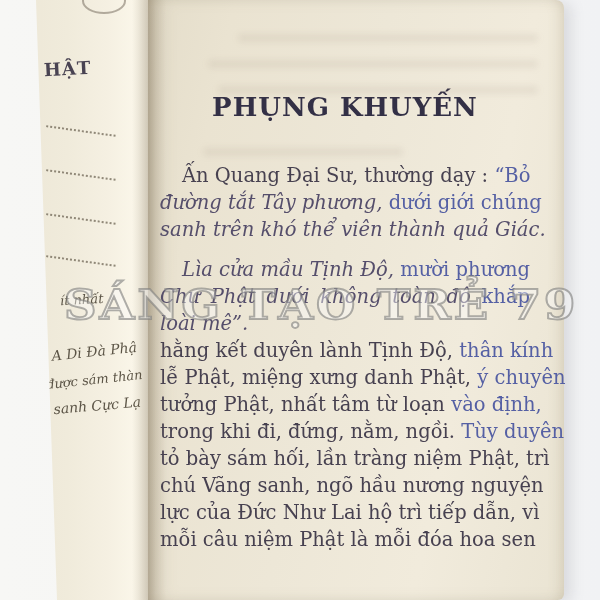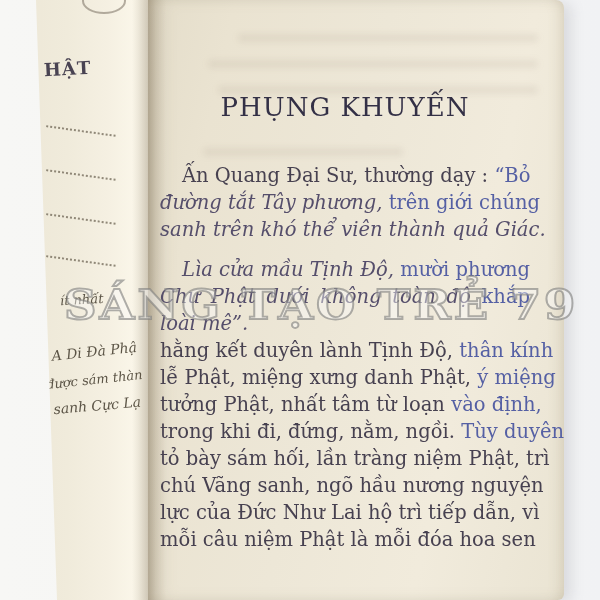--- a/index.html
+++ b/index.html
@@ -56,21 +56,21 @@
   .ghost{
     position:absolute;height:8px;border-radius:4px;
     background:rgba(125,112,92,.10);filter:blur(3px);
   }
   .g1{left:90px;top:34px;width:300px;}
   .g2{left:60px;top:60px;width:330px;}
   .g3{left:70px;top:86px;width:320px;}
   .g4{left:55px;top:148px;width:200px;}
   .title{
     margin:0 0 40px 0;text-align:center;
-    font-size:26px;font-weight:normal;color:#333046;letter-spacing:1px;
+    font-size:26px;font-weight:bold;color:#333046;letter-spacing:1px;
   }
   .body-text{width:370px;}
   .line{
     height:27px;line-height:27px;font-size:19.5px;
     text-align:justify;text-align-last:justify;
     white-space:nowrap;overflow:visible;
   }
   .line.nojust{text-align-last:left;}
   .line.indent{text-indent:22px;}
   .line.para{margin-top:13px;}
@@ -111,27 +111,27 @@
   <div class="spine-shadow"></div>
 
   <div class="right-page">
     <div class="ghost g1"></div>
     <div class="ghost g2"></div>
     <div class="ghost g3"></div>
     <div class="ghost g4"></div>
     <h1 class="title">PHỤNG KHUYẾN</h1>
     <div class="body-text">
         <div class="line indent"><span class="r">Ấn Quang Đại Sư, thường dạy : </span><span class="ib">“Bỏ</span></div>
-        <div class="line"><span class="i">đường tắt Tây phương, </span><span class="ib">trên giới chúng</span></div>
+        <div class="line"><span class="i">đường tắt Tây phương, </span><span class="ib">dưới giới chúng</span></div>
         <div class="line"><span class="i">sanh trên khó thể viên thành quả Giác.</span></div>
         <div class="line indent para"><span class="i">Lìa cửa mầu Tịnh Độ, </span><span class="ib">mười phương</span></div>
         <div class="line"><span class="i">Chư Phật dưới không toàn độ </span><span class="ib">khắp</span></div>
         <div class="line nojust"><span class="i">loài mê”.</span></div>
         <div class="line"><span class="r">hằng kết duyên lành Tịnh Độ, </span><span class="rb">thân kính</span></div>
-        <div class="line"><span class="r">lễ Phật, miệng xưng danh Phật, </span><span class="rb">ý miệng</span></div>
+        <div class="line"><span class="r">lễ Phật, miệng xưng danh Phật, </span><span class="rb">ý chuyên</span></div>
         <div class="line"><span class="r">tưởng Phật, nhất tâm từ loạn </span><span class="rb">vào định,</span></div>
         <div class="line"><span class="r">trong khi đi, đứng, nằm, ngồi. </span><span class="rb">Tùy duyên</span></div>
         <div class="line"><span class="r">tỏ bày sám hối, lần tràng niệm Phật, trì</span></div>
         <div class="line"><span class="r">chú Vãng sanh, ngõ hầu nương nguyện</span></div>
         <div class="line"><span class="r">lực của Đức Như Lai hộ trì tiếp dẫn, vì</span></div>
         <div class="line"><span class="r">mỗi câu niệm Phật  là mỗi đóa hoa sen</span></div>
       </div>
   </div>
 
   <div class="watermark">SÁNG TẠO TRẺ 79</div>

